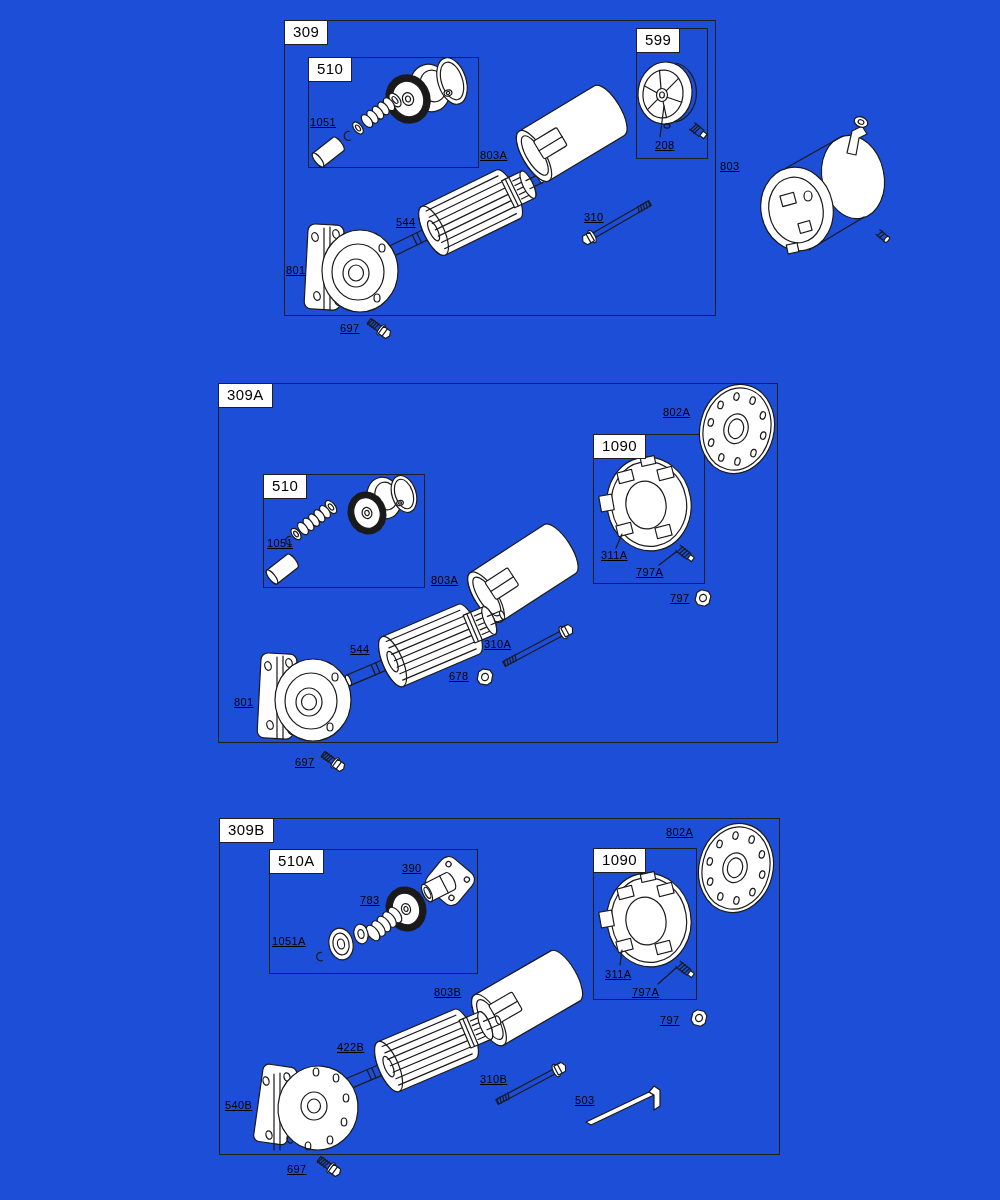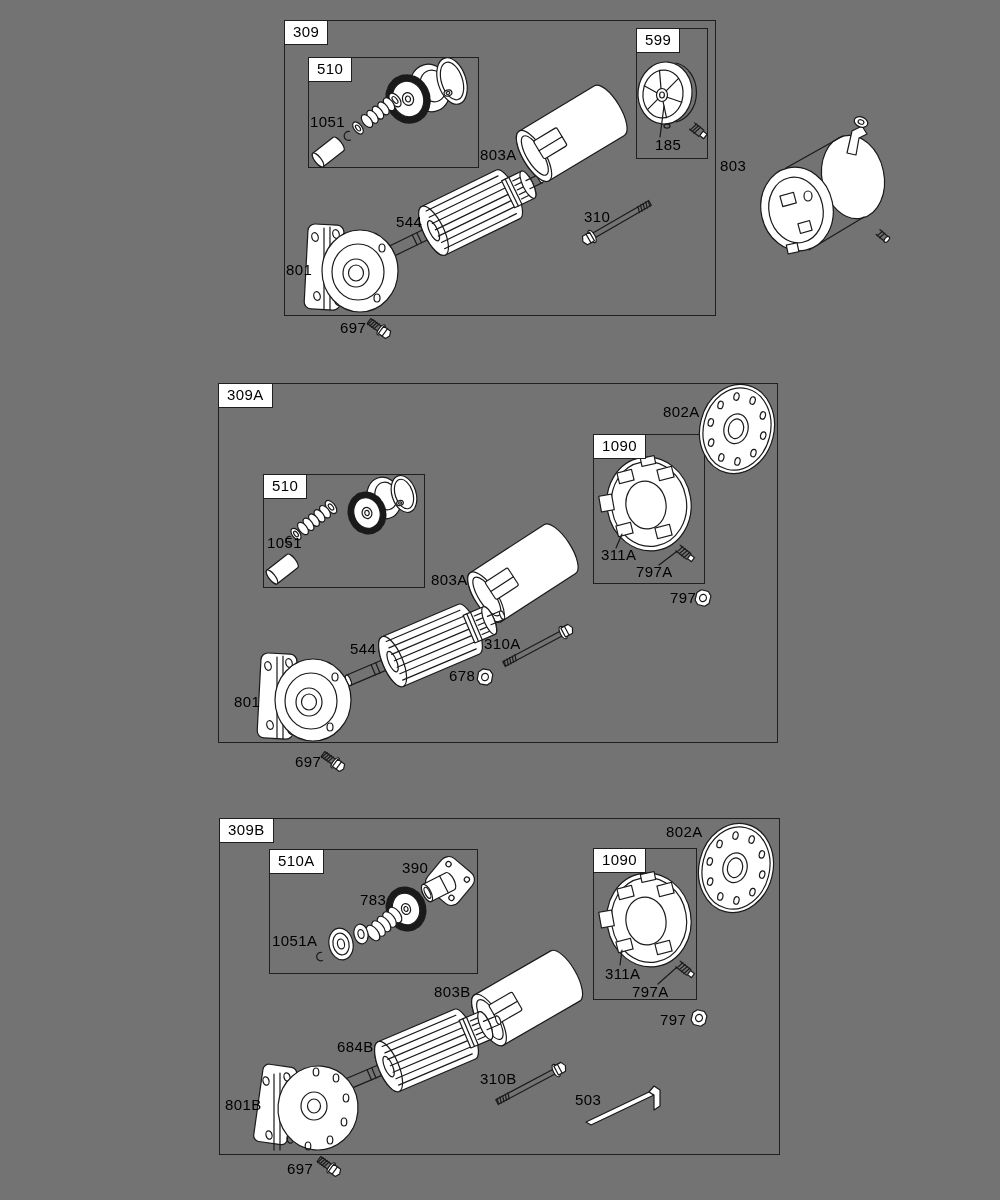--- a/index.html
+++ b/index.html
@@ -1,22 +1,22 @@
 <!DOCTYPE html>
 <html><head>
 <meta charset="utf-8">
 <style>
   html,body{margin:0;padding:0;background:#fff;}
-  .canvas{position:relative;width:1000px;height:1200px;background:#737373;
+  .canvas{position:relative;width:1000px;height:1200px;background:#1d4ed8;
           font-family:"Liberation Sans",sans-serif;color:#000;overflow:hidden;}
   .art{position:absolute;left:0;top:0;z-index:2;pointer-events:none;}
   .box{position:absolute;border:1.4px solid #1f1f1f;z-index:1;background:transparent;}
   .tab{position:absolute;border:1.4px solid #1f1f1f;background:#fff;z-index:3;
        font-size:15px;line-height:18px;padding:2px 8px 3px;letter-spacing:.4px;}
-  .lbl{position:absolute;z-index:4;font-size:15px;line-height:16px;letter-spacing:.4px;white-space:nowrap;}
+  .lbl{position:absolute;z-index:4;font-size:11px;line-height:16px;letter-spacing:.4px;white-space:nowrap;text-decoration:underline;}
   .note{position:absolute;z-index:4;font-size:15px;line-height:19px;font-style:italic;letter-spacing:.3px;}
   .note .head{font-weight:bold;}
   .note .l2{margin-left:49px;}
 </style>
 </head>
 <body>
 
 <div class="canvas">
 
   <div class="box" style="left:284px;top:20px;width:430px;height:294px"></div>
@@ -374,21 +374,21 @@
     </g>
   </svg>
 
 
   <div class="lbl" style="left:310px;top:114px">1051</div>
   <div class="lbl" style="left:480px;top:147px">803A</div>
   <div class="lbl" style="left:396px;top:214px">544</div>
   <div class="lbl" style="left:584px;top:209px">310</div>
   <div class="lbl" style="left:286px;top:262px">801</div>
   <div class="lbl" style="left:340px;top:320px">697</div>
-  <div class="lbl" style="left:655px;top:137px">185</div>
+  <div class="lbl" style="left:655px;top:137px">208</div>
   <div class="lbl" style="left:720px;top:158px">803</div>
 
   <div class="lbl" style="left:267px;top:535px">1051</div>
   <div class="lbl" style="left:663px;top:404px">802A</div>
   <div class="lbl" style="left:601px;top:547px">311A</div>
   <div class="lbl" style="left:636px;top:564px">797A</div>
   <div class="lbl" style="left:670px;top:590px">797</div>
   <div class="lbl" style="left:431px;top:572px">803A</div>
   <div class="lbl" style="left:350px;top:641px">544</div>
   <div class="lbl" style="left:484px;top:636px">310A</div>
@@ -397,19 +397,19 @@
   <div class="lbl" style="left:295px;top:754px">697</div>
 
   <div class="lbl" style="left:402px;top:860px">390</div>
   <div class="lbl" style="left:360px;top:892px">783</div>
   <div class="lbl" style="left:272px;top:933px">1051A</div>
   <div class="lbl" style="left:666px;top:824px">802A</div>
   <div class="lbl" style="left:605px;top:966px">311A</div>
   <div class="lbl" style="left:632px;top:984px">797A</div>
   <div class="lbl" style="left:660px;top:1012px">797</div>
   <div class="lbl" style="left:434px;top:984px">803B</div>
-  <div class="lbl" style="left:337px;top:1039px">684B</div>
+  <div class="lbl" style="left:337px;top:1039px">422B</div>
   <div class="lbl" style="left:480px;top:1071px">310B</div>
   <div class="lbl" style="left:575px;top:1092px">503</div>
-  <div class="lbl" style="left:225px;top:1097px">801B</div>
+  <div class="lbl" style="left:225px;top:1097px">540B</div>
   <div class="lbl" style="left:287px;top:1161px">697</div>
 
 </div>
 
 </body></html>

